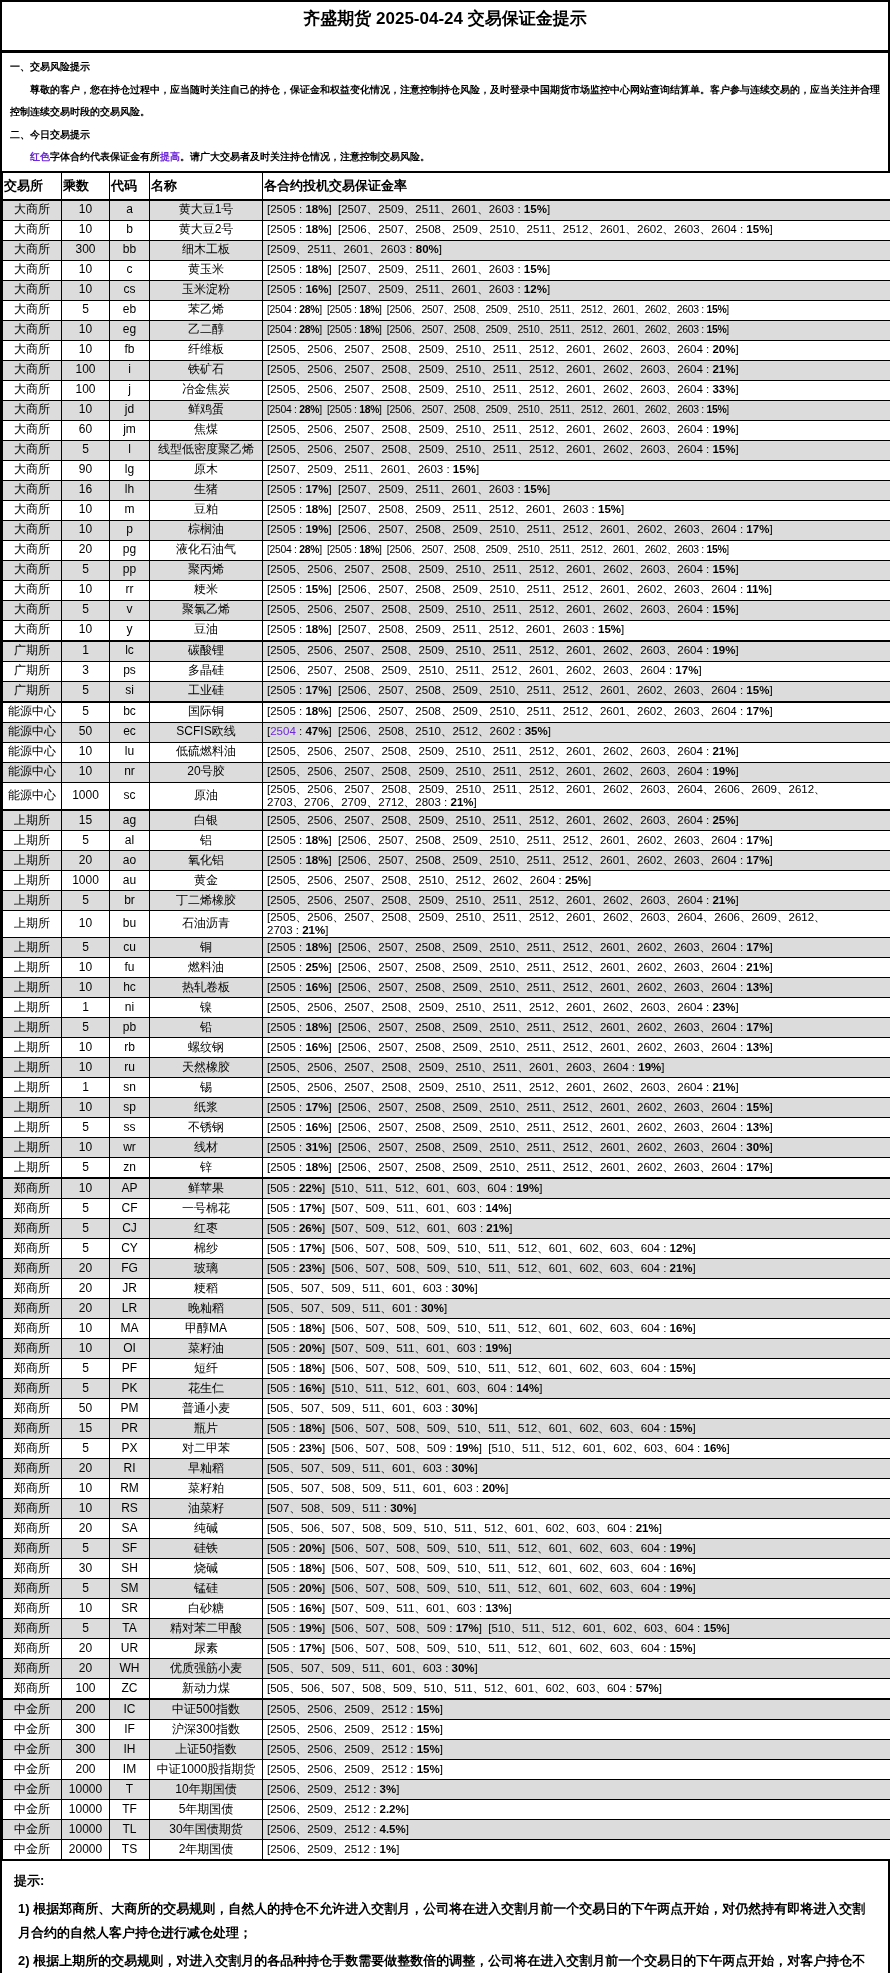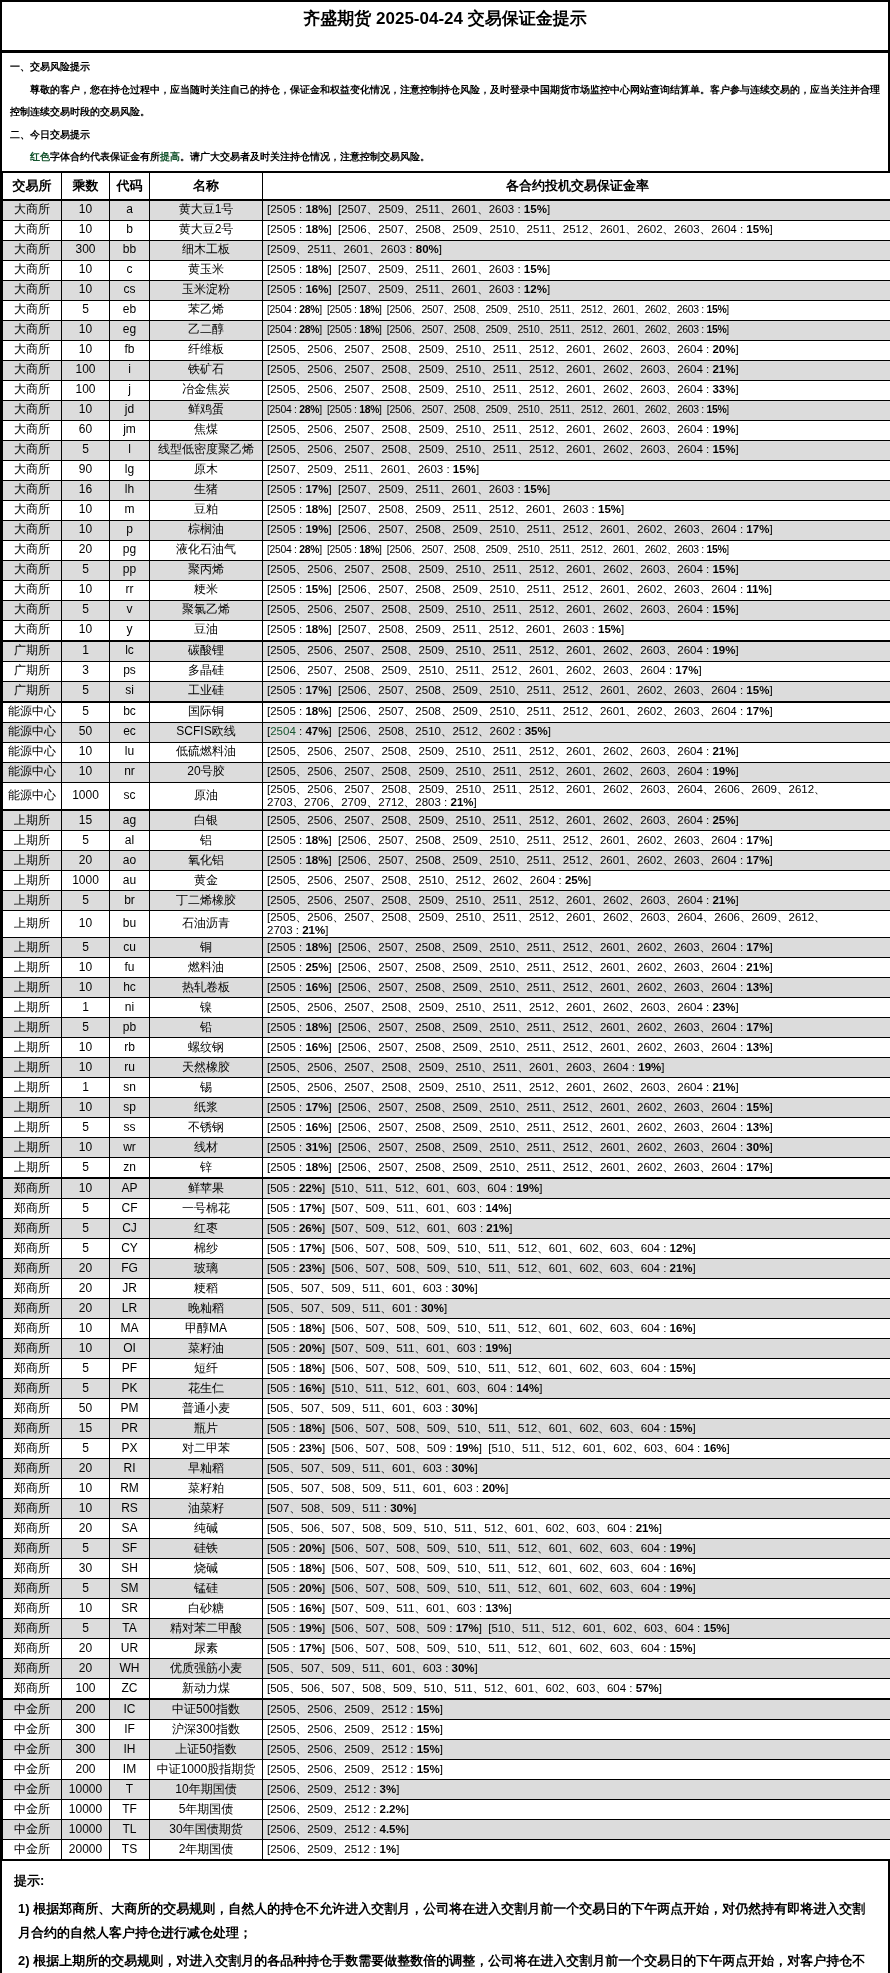--- a/index.html
+++ b/index.html
@@ -2,25 +2,25 @@
 <html><head>
 <meta charset="utf-8">
 <style>
   html,body{margin:0;padding:0;background:#fff;}
   body{font-family:"Liberation Sans","DejaVu Sans",sans-serif;color:#000;}
   .page{width:890px;min-height:1973px;box-sizing:border-box;border:2px solid #000;background:#fff;}
   .title{font-size:17px;font-weight:bold;text-align:center;padding:5px 0 20px;border-bottom:3px solid #000;}
   .intro{padding:3px 8px 2px;font-size:10px;line-height:22.5px;font-weight:600;border-radius:24px;}
   .intro p{margin:0;}
   .p-indent{text-indent:2em;}
-  .red{color:#14532d;}
+  .red{color:#6d28d9;}
   table{width:100%;border-collapse:collapse;table-layout:fixed;border-top:2px solid #000;border-bottom:2px solid #000;}
   col.w-ex{width:59px;}col.w-mult{width:48px;}col.w-code{width:40px;}col.w-name{width:113px;}col.w-rate{width:630px;}
   th,td{border:1px solid #000;overflow:hidden;}
-  thead th{font-size:13px;font-weight:bold;height:24px;text-align:center;border-bottom:2px solid #000;background:#fff;}
+  thead th{font-size:13px;font-weight:bold;height:24px;text-align:left;border-bottom:2px solid #000;background:#fff;}
   td{height:19px;padding:0 2px;font-size:12px;text-align:center;line-height:1.15;}
   td.c-rate{text-align:left;font-size:11.5px;padding:0 4px;white-space:pre-wrap;word-break:break-all;}
   td.c-rate b{font-weight:bold;}
   tbody tr:nth-child(odd){background:#DCDCDC;}
   tbody tr:nth-child(even){background:#FFFFFF;}
   tr.group-start td{border-top:2px solid #000;}
   tr.shrink td.c-rate{font-size:10.4px;letter-spacing:-0.3px;}
   .notes{padding:4px 8px 8px;font-size:13px;font-weight:600;line-height:24px;}
   .notes div{margin:4px;}
 </style>

